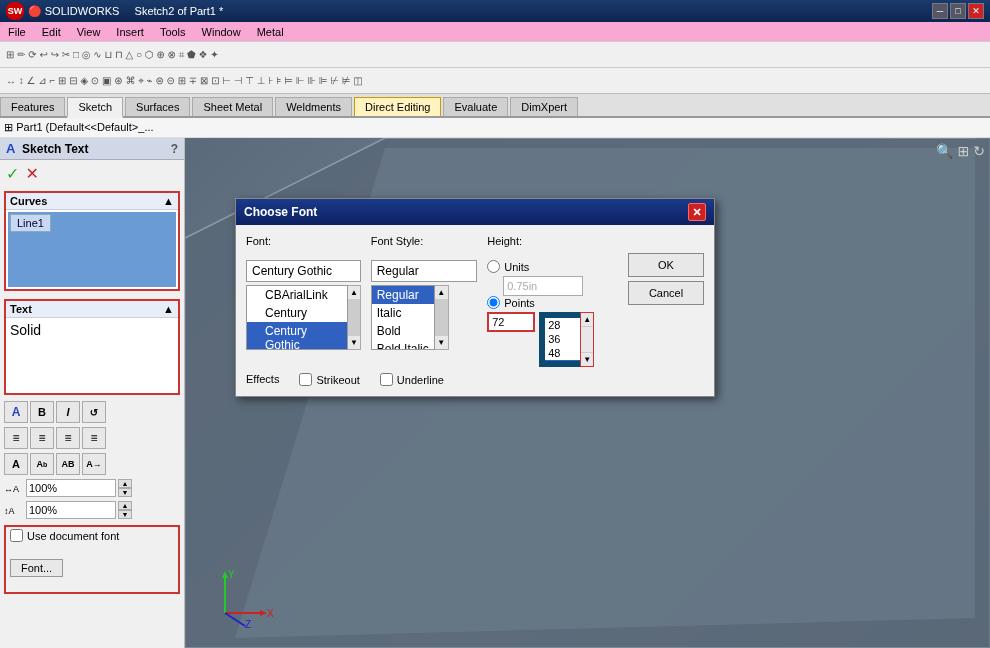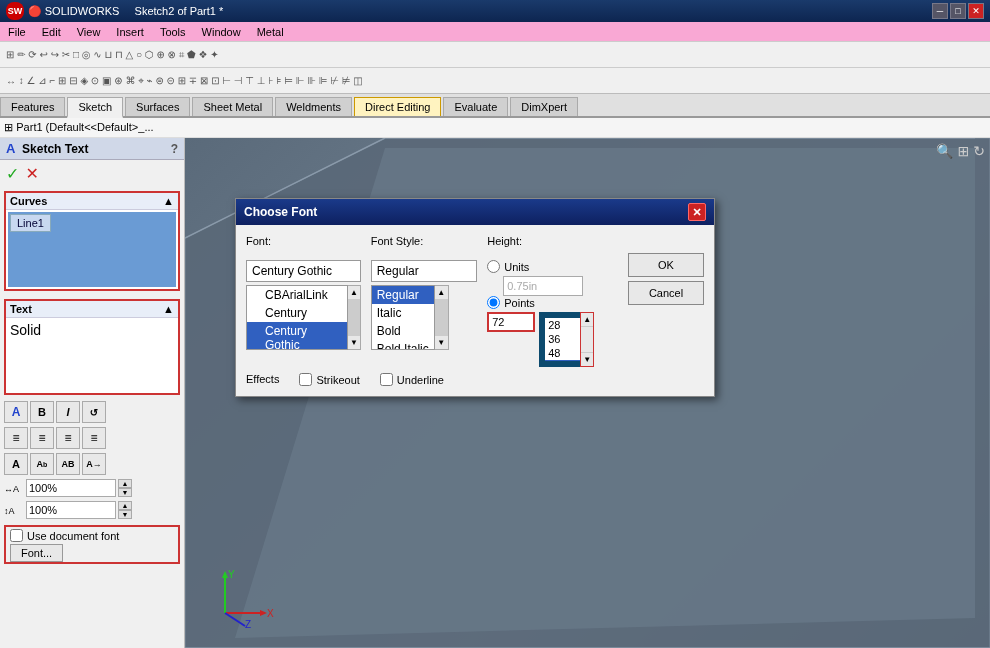--- a/index.html
+++ b/index.html
@@ -227,21 +227,21 @@
 
     .checkbox-row {
       display: flex;
       align-items: center;
       gap: 4px;
       padding: 2px 4px;
       font-size: 11px;
     }
 
     .font-btn {
-      margin: 0 4px;
+      margin: 15px 4px;
       padding: 2px 10px;
       background: #e8e8e8;
       border: 1px solid #999;
       cursor: pointer;
       font-size: 11px;
     }
 
     
     .viewport {
       flex: 1;

